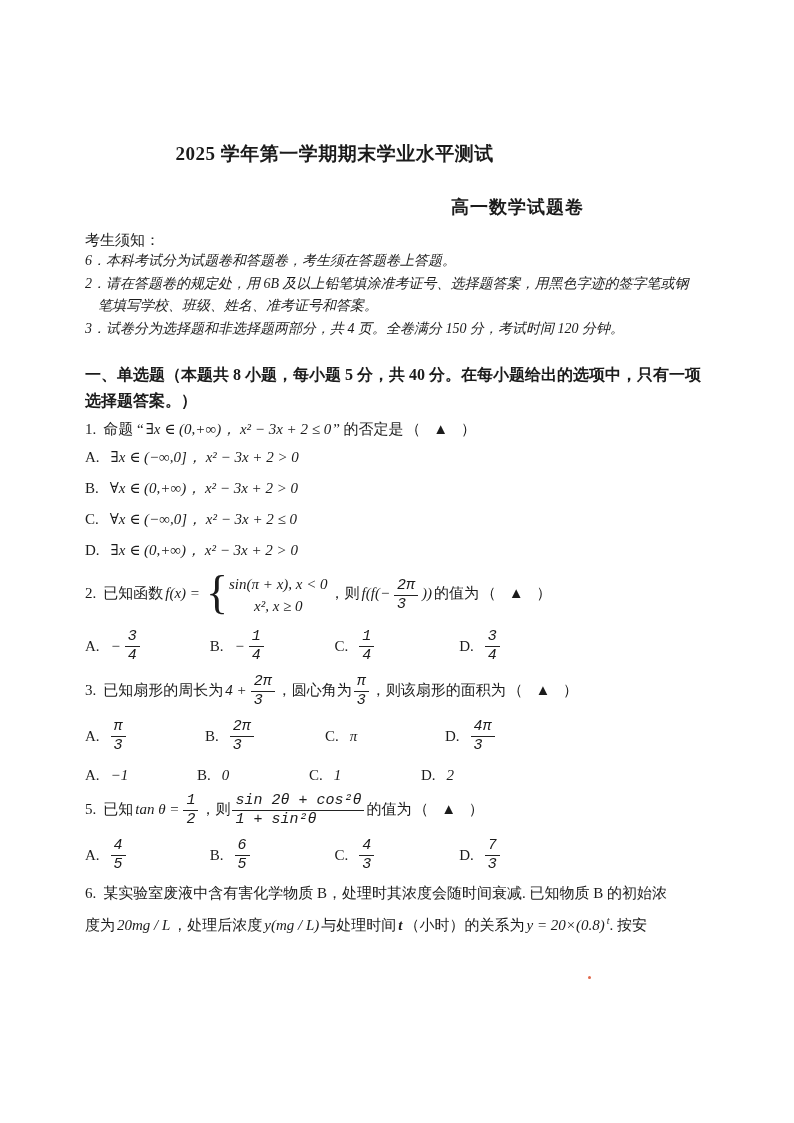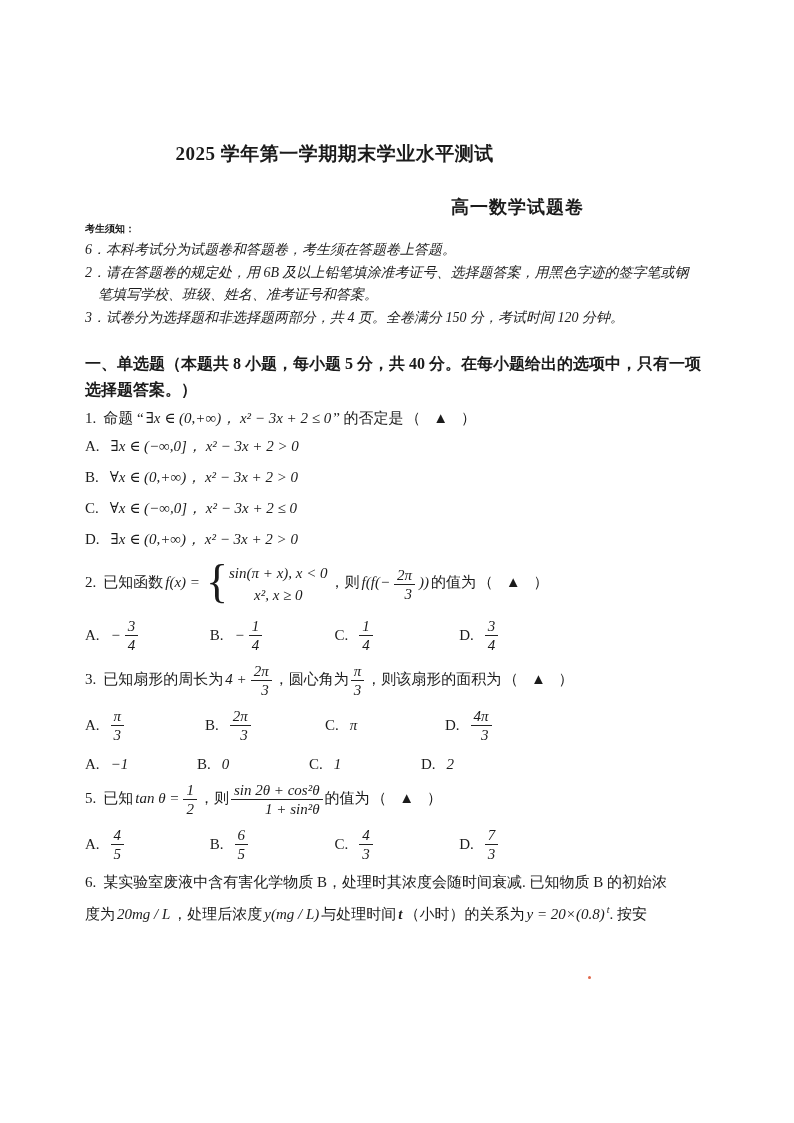--- a/index.html
+++ b/index.html
@@ -4,41 +4,41 @@
 <style>
   html,body{margin:0;padding:0;}
   body{
     width:794px;height:1123px;background:#ffffff;overflow:hidden;position:relative;
     color:#1b1b1b;font-family:"Liberation Serif","DejaVu Serif","DejaVu Sans",serif;
     -webkit-font-smoothing:antialiased;
   }
   .page{box-sizing:border-box;width:664px;height:1123px;padding:142px 80px 0 85px;}
   .title{font-size:19px;font-weight:700;text-align:center;line-height:24px;letter-spacing:.5px;}
   .subtitle{font-size:18px;font-weight:700;text-align:right;margin-top:29px;line-height:24px;letter-spacing:1px;}
-  .notice-head{font-size:10px;font-weight:700;line-height:20px;}
+  .notice-head{font-size:15px;font-weight:400;margin-top:11px;line-height:20px;}
   .notice-item{font-size:14px;font-style:italic;line-height:22.5px;white-space:nowrap;}
   .notice-cont{padding-left:13px;}
   .section-head{font-size:16px;font-weight:700;line-height:26px;margin-top:22px;}
   .section-head div{white-space:nowrap;}
   .q{font-size:15px;}
   .stem{line-height:26px;margin-top:2px;}
   .stem.tall{margin-top:4px;}
   .qno{margin-right:7px;}
   .math{font-style:italic;padding:0 2px;}
   .mark{word-spacing:9px;padding-left:2px;}
   .optline{line-height:31px;}
   .lbl{margin-right:9px;font-style:normal;}
   .optrow{display:flex;align-items:center;margin-top:3px;min-height:46px;}
   .opt{display:flex;align-items:center;}
   .row-q2 .opt{width:134px;}
   .row-q3 .opt{width:120px;}
   .row-q4{min-height:26px;}
   .row-q4 .opt{width:112px;}
   .row-q5 .opt{width:155px;}
-  .frac{display:inline-block;vertical-align:middle;text-align:right;font-style:italic;line-height:1.2;padding:0 2px;}
+  .frac{display:inline-block;vertical-align:middle;text-align:left;font-style:italic;line-height:1.2;padding:0 2px;font-family:Liberation Mono, monospace;}
   .fn,.fd{display:block;padding:0 3px;}
   .fd{border-top:1px solid #222;}
   .pw{display:inline-flex;align-items:center;vertical-align:middle;margin:0 2px;}
   .brace{font-size:46px;line-height:46px;font-weight:400;margin:0 1px 4px 2px;font-style:normal;}
   .cases{display:flex;flex-direction:column;}
   .cases .cl{line-height:22px;font-style:italic;text-align:center;}
   .q6line{line-height:27px;white-space:nowrap;}
   sup{font-size:10px;font-style:italic;}
   .bi{font-weight:700;font-style:italic;padding:0 2px;}
   .dot{position:absolute;left:588px;top:976px;width:3px;height:3px;background:#e0674a;border-radius:50%;}

